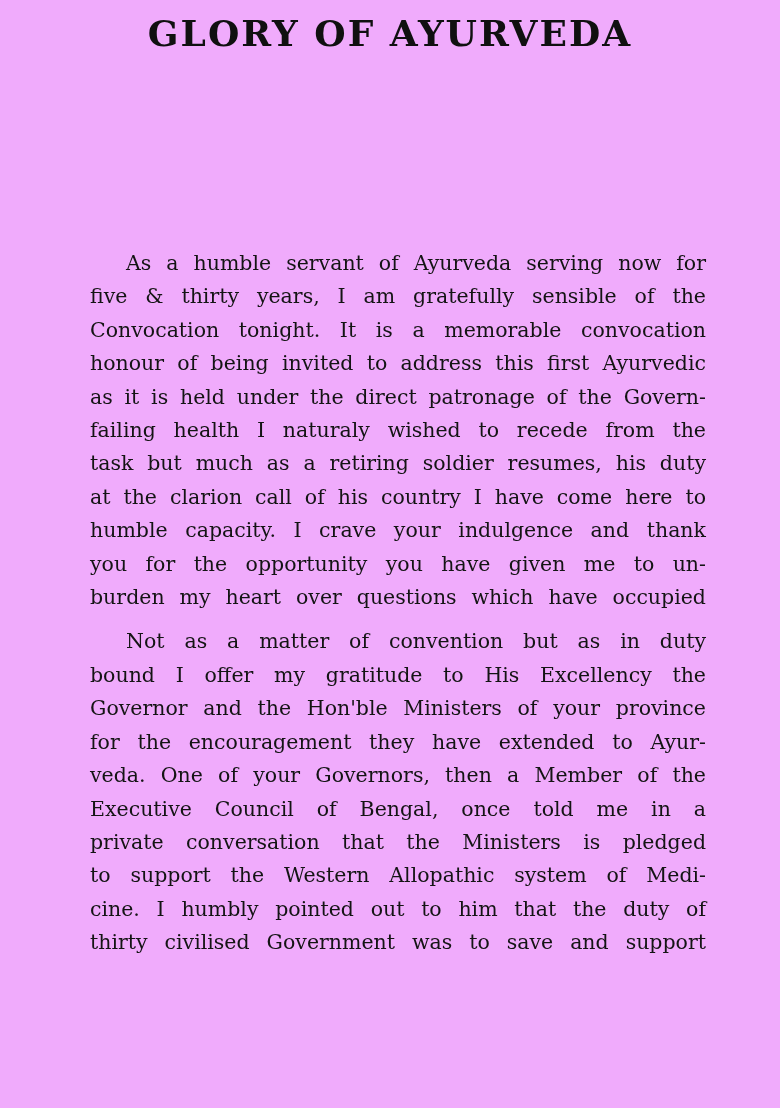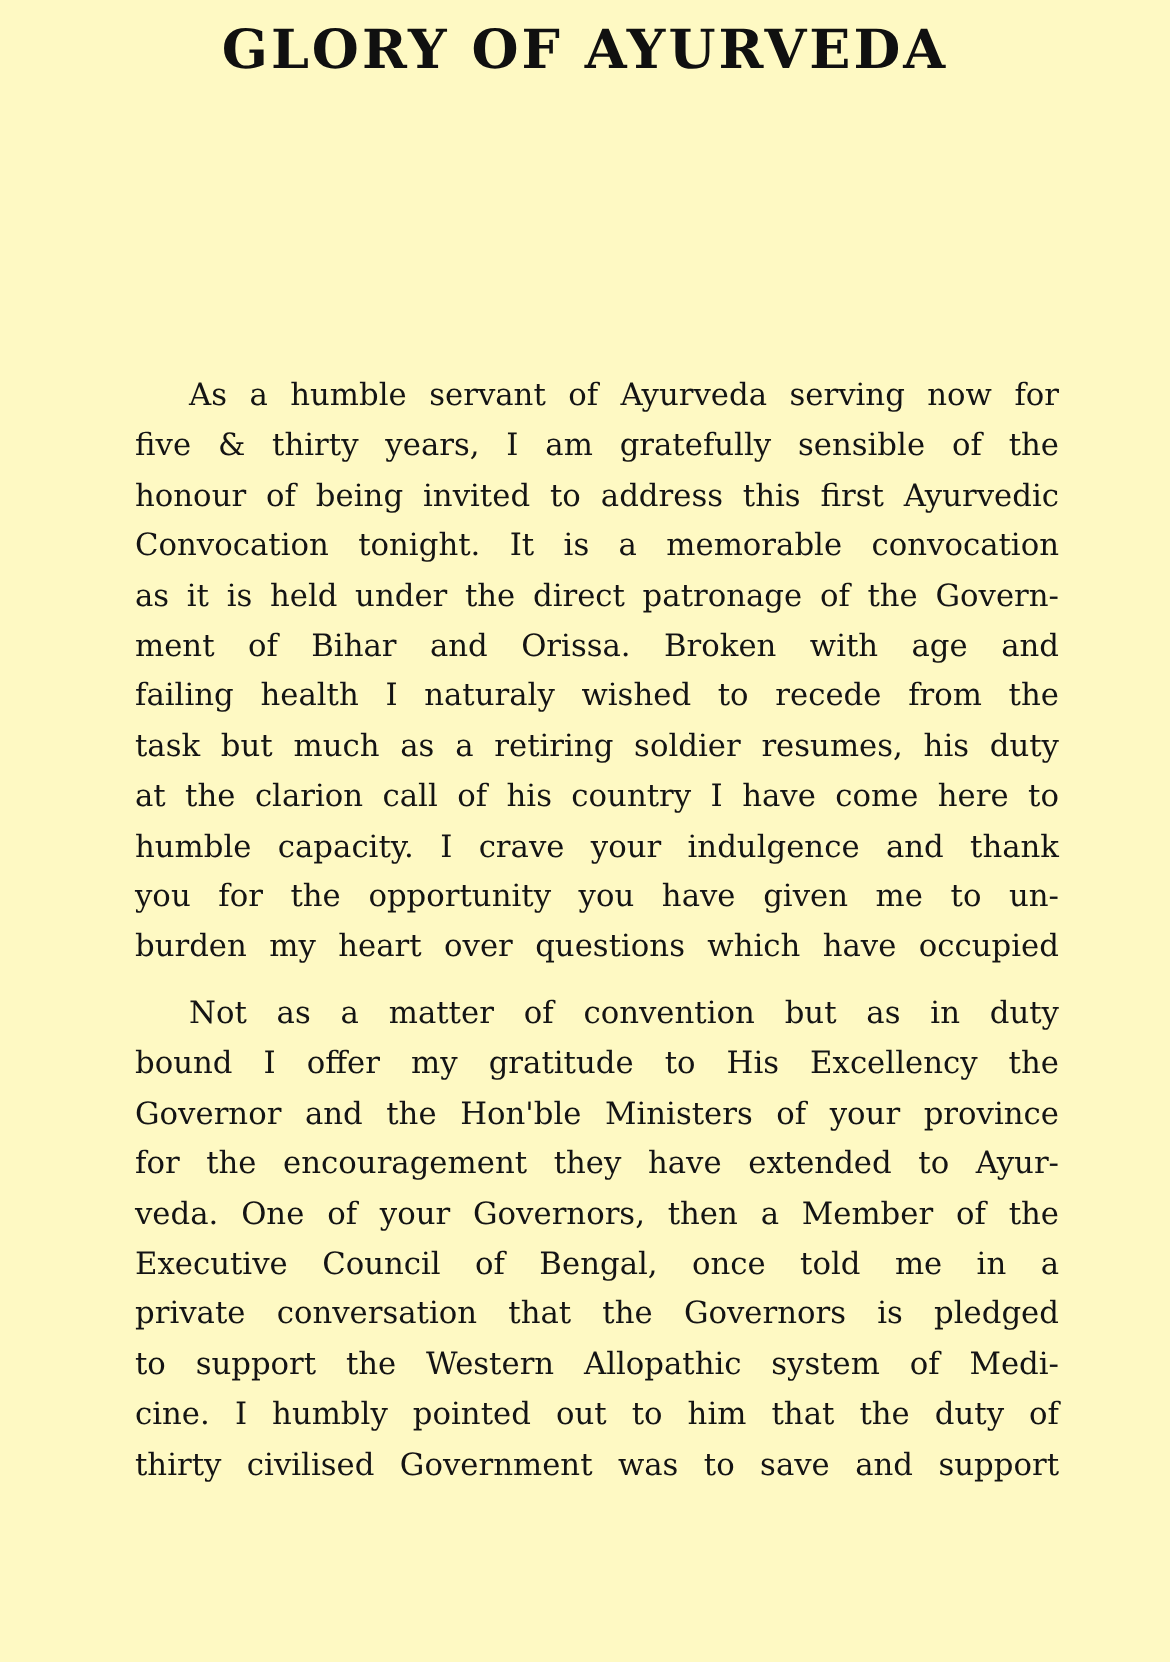--- a/index.html
+++ b/index.html
@@ -4,21 +4,21 @@
 <style>
   html, body {
     margin: 0;
     padding: 0;
     background: #ffffff;
   }
   .page {
     position: relative;
     width: 780px;
     height: 1108px;
-    background: #fef9c3;
+    background: #f0abfc;
     color: #141414;
     font-family: "DejaVu Serif", "Liberation Serif", serif;
     overflow: hidden;
   }
   .title {
     margin: 0;
     padding-top: 12px;
     text-align: center;
     font-size: 36px;
     font-weight: 600;
@@ -56,38 +56,37 @@
 <body>
 
 <div class="page">
   <h1 class="title">GLORY OF AYURVEDA</h1>
 
   <div class="body-text">
 
     <div class="paragraph">
       <div class="line indent">As a humble servant of Ayurveda serving now for</div>
       <div class="line">five &amp; thirty years, I am gratefully sensible of the</div>
+      <div class="line">Convocation tonight. It is a memorable convocation</div>
       <div class="line">honour of being invited to address this first Ayurvedic</div>
-      <div class="line">Convocation tonight. It is a memorable convocation</div>
       <div class="line">as it is held under the direct patronage of the Govern-</div>
-      <div class="line">ment of Bihar and Orissa. Broken with age and</div>
       <div class="line">failing health I naturaly wished to recede from the</div>
       <div class="line">task but much as a retiring soldier resumes, his duty</div>
       <div class="line">at the clarion call of his country I have come here to</div>
       <div class="line">humble capacity. I crave your indulgence and thank</div>
       <div class="line">you for the opportunity you have given me to un-</div>
       <div class="line">burden my heart over questions which have occupied</div>
     </div>
 
     <div class="paragraph">
       <div class="line indent">Not as a matter of convention but as in duty</div>
       <div class="line">bound I offer my gratitude to His Excellency the</div>
       <div class="line">Governor and the Hon'ble Ministers of your province</div>
       <div class="line">for the encouragement they have extended to Ayur-</div>
       <div class="line">veda. One of your Governors, then a Member of the</div>
       <div class="line">Executive Council of Bengal, once told me in a</div>
-      <div class="line">private conversation that the Governors is pledged</div>
+      <div class="line">private conversation that the Ministers is pledged</div>
       <div class="line">to support the Western Allopathic system of Medi-</div>
       <div class="line">cine. I humbly pointed out to him that the duty of</div>
       <div class="line">thirty civilised Government was to save and support</div>
     </div>
   </div>
 </div>
 
 </body></html>

